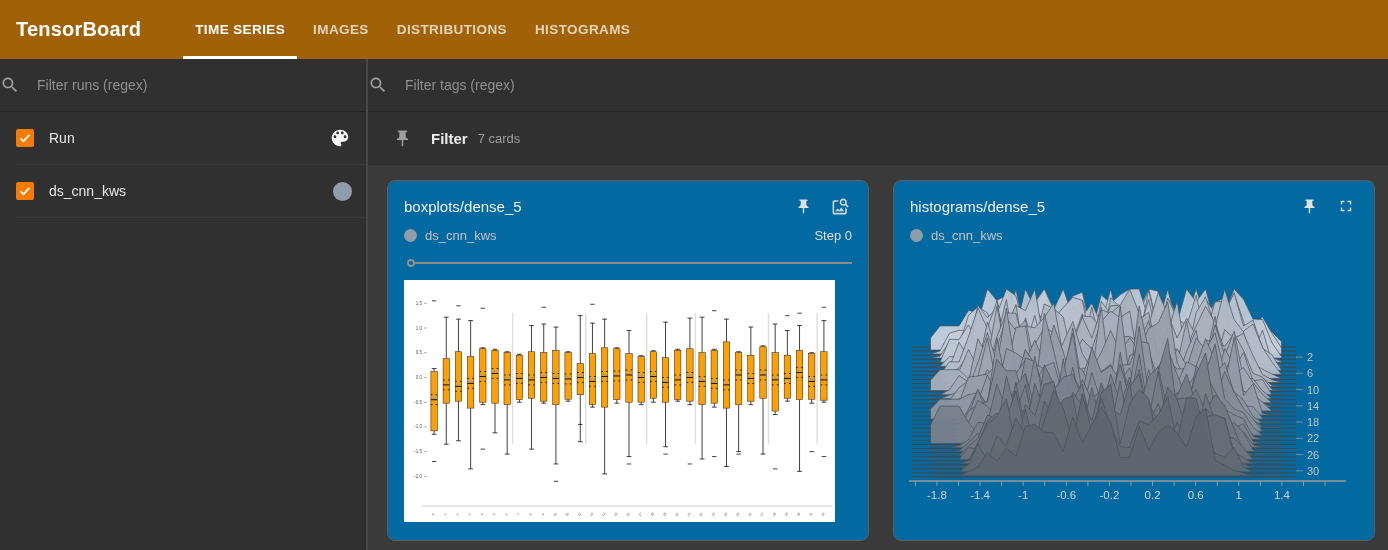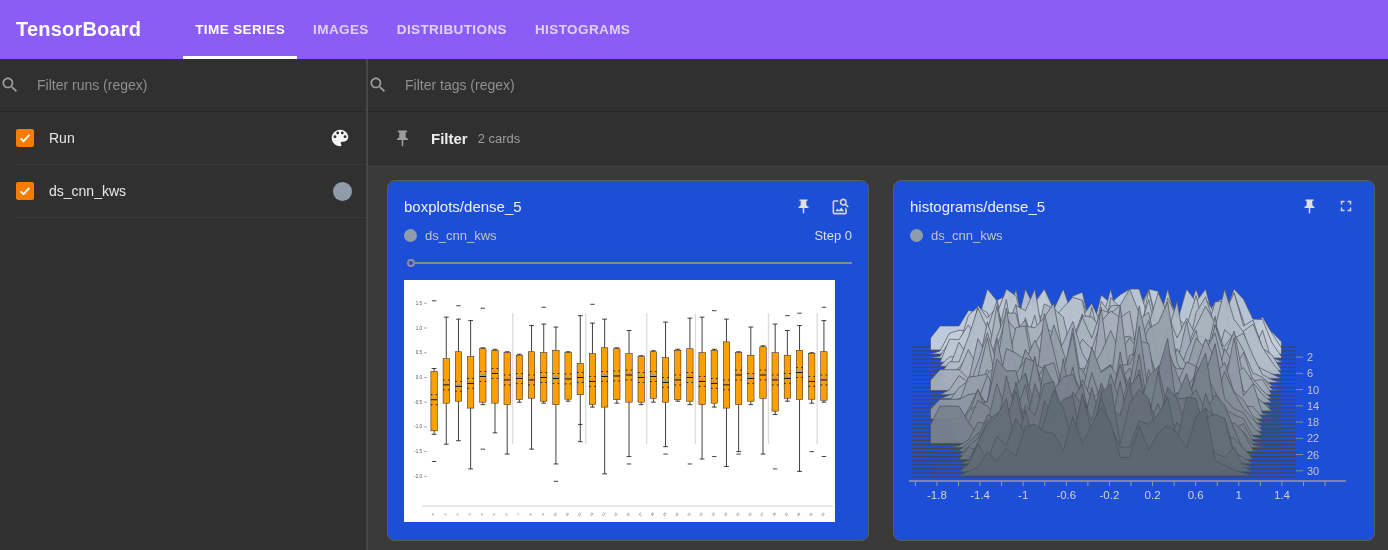--- a/index.html
+++ b/index.html
@@ -1,19 +1,19 @@
 <!DOCTYPE html>
 <html><head>
 <meta charset="utf-8">
 <style>
   html,body{margin:0;padding:0;width:1388px;height:550px;background:#303030;
     font-family:"Liberation Sans",sans-serif;overflow:hidden;-webkit-font-smoothing:antialiased;}
   *{box-sizing:border-box;}
   
-  .appbar{height:59px;background:#8b5cf6;display:flex;align-items:stretch;}
+  .appbar{height:59px;background:#a16207;display:flex;align-items:stretch;}
   .app-title{display:flex;align-items:center;padding-left:16px;color:#fff;
     font-size:20px;font-weight:700;letter-spacing:.2px;}
   .tabbar{display:flex;margin-left:42px;}
   .tab{display:flex;align-items:center;padding:0 12px;margin-right:4px;cursor:pointer;
     font-size:13.5px;font-weight:700;letter-spacing:.4px;color:rgba(255,255,255,.72);
     border-bottom:3px solid transparent;padding-top:3px;}
   .tab.active{color:#fff;border-bottom-color:#fff;}
   
   .content{display:flex;height:491px;}
   .sidebar{width:368px;flex-shrink:0;background:#303030;border-right:2px solid #474747;
@@ -30,21 +30,21 @@
     display:flex;align-items:center;justify-content:center;margin-right:15px;}
   .run-label{font-size:14px;color:#e8e8e8;flex:1;}
   .swatch{width:19px;height:19px;border-radius:50%;flex-shrink:0;}
   .main{flex:1;min-width:0;display:flex;flex-direction:column;background:#303030;}
   .pinned-row{height:53px;flex-shrink:0;display:flex;align-items:center;
     padding-left:25px;border-bottom:1px solid #2a2a2a;}
   .pinned-label{font-size:15px;font-weight:700;color:#ececec;margin:0 10px 0 19px;}
   .pinned-count{font-size:13px;color:#9e9e9e;}
   .cards-area{flex:1;background:#3a3a3a;padding:15px 0 0 19px;display:flex;gap:24px;
     align-items:flex-start;}
-  .card{width:482px;height:361px;background:#1d4ed8;border:1px solid #5c5c5c;
+  .card{width:482px;height:361px;background:#0369a1;border:1px solid #5c5c5c;
     border-radius:8px;position:relative;padding:13px 16px 0;}
   .card-header{display:flex;align-items:center;}
   .card-title{font-size:15px;color:#f0f0f0;flex:1;}
   .icon-btn{width:24px;height:24px;display:flex;align-items:center;justify-content:center;
     margin-left:13px;cursor:pointer;flex-shrink:0;}
   .legend-row{display:flex;align-items:center;margin-top:10px;}
   .legend-swatch{width:13px;height:13px;border-radius:50%;margin-right:8px;flex-shrink:0;}
   .legend-label{font-size:13px;color:#c4c4c4;flex:1;}
   .step-label{font-size:13px;color:#dedede;}
   .slider-row{display:flex;align-items:center;margin-top:13px;height:14px;}
@@ -107,21 +107,21 @@
         <svg width="20" height="20" viewBox="0 0 24 24" fill="#9e9e9e">
             <path d="M15.5 14h-.79l-.28-.27C15.41 12.59 16 11.11 16 9.5 16 5.91 13.09 3 9.5 3S3 5.91 3 9.5 5.91 16 9.5 16c1.61 0 3.09-.59 4.23-1.57l.27.28v.79l5 4.99L20.49 19l-4.99-5zm-6 0C7.01 14 5 11.99 5 9.5S7.01 5 9.5 5 14 7.01 14 9.5 11.99 14 9.5 14z"></path>
           </svg>
         <input class="filter-input" placeholder="Filter tags (regex)" style="">
       </div>
       <div class="pinned-row">
         <svg width="19" height="19" viewBox="0 0 24 24" fill="#9e9e9e">
             <path d="M16 9V4h1c.55 0 1-.45 1-1s-.45-1-1-1H7c-.55 0-1 .45-1 1s.45 1 1 1h1v5c0 1.66-1.34 3-3 3v2h5.97v7l1 1 1-1v-7H19v-2c-1.66 0-3-1.34-3-3z"></path>
           </svg>
         <span class="pinned-label">Filter</span>
-        <span class="pinned-count">2 cards</span>
+        <span class="pinned-count">7 cards</span>
       </div>
 
       <div class="cards-area">
 
         <div class="card">
           <div class="card-header">
             <span class="card-title">boxplots/dense_5</span>
             <span class="icon-btn">
               <svg width="17" height="17" viewBox="0 0 24 24" fill="#e0e0e0">
                   <path d="M16 9V4h1c.55 0 1-.45 1-1s-.45-1-1-1H7c-.55 0-1 .45-1 1s.45 1 1 1h1v5c0 1.66-1.34 3-3 3v2h5.97v7l1 1 1-1v-7H19v-2c-1.66 0-3-1.34-3-3z"></path>

